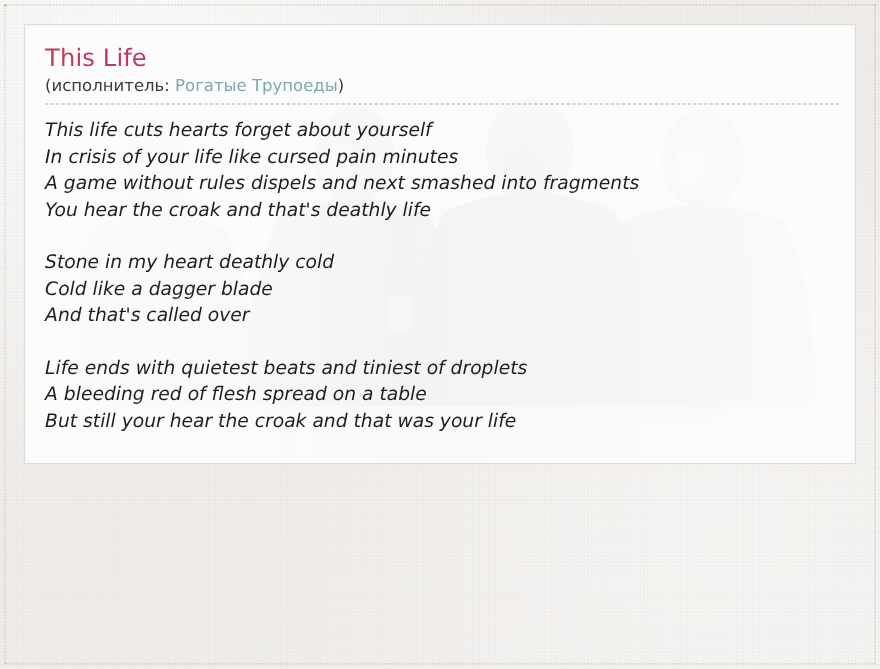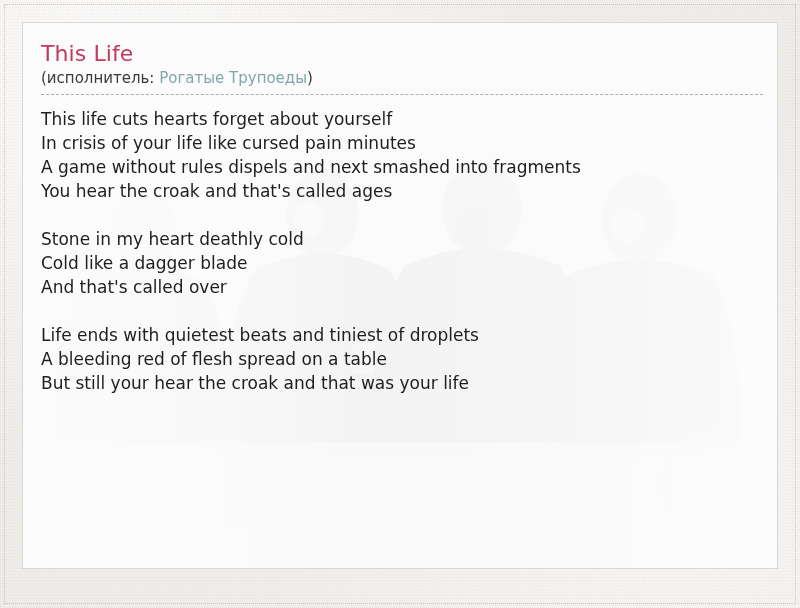--- a/index.html
+++ b/index.html
@@ -43,21 +43,21 @@
     border: 1px dotted rgba(150,142,136,0.45);
     pointer-events: none;
   }
 
   
   .card {
     position: absolute;
     left: 22px;
     top: 22px;
     width: 756px;
-    height: 547px;
+    height: 400px;
     border: 1px solid #d9d6d3;
     background: #fcfbfb;
     box-sizing: border-box;
     overflow: hidden;
   }
 
   
   .card-photo {
     position: absolute;
     inset: 0;
@@ -112,20 +112,21 @@
   }
 
   .lyrics {
     font-size: 17px;
     line-height: 24px;
     color: #1e1e1e;
     margin-top: 6px;
   }
   .stanza {
     margin: 0 0 24px 0;
+    font-style: italic;
   }
   .stanza:last-child {
     margin-bottom: 0;
   }
   .lyric-line {
     white-space: pre;
   }
 </style>
 </head>
 <body>
@@ -172,21 +173,21 @@
     <h1 class="song-title">This Life</h1>
 
     <div class="artist-line"><span>(исполнитель: </span><a class="artist-link" href="#">Рогатые Трупоеды</a><span>)</span></div>
 
     <div class="lyrics">
 
       <div class="stanza">
         <div class="lyric-line">This life cuts hearts forget about yourself</div>
         <div class="lyric-line">In crisis of your life like cursed pain minutes</div>
         <div class="lyric-line">A game without rules dispels and next smashed into fragments</div>
-        <div class="lyric-line">You hear the croak and that's called ages</div>
+        <div class="lyric-line">You hear the croak and that's deathly life</div>
       </div>
 
       <div class="stanza">
         <div class="lyric-line">Stone in my heart deathly cold</div>
         <div class="lyric-line">Cold like a dagger blade</div>
         <div class="lyric-line">And that's called over</div>
       </div>
 
       <div class="stanza">
         <div class="lyric-line">Life ends with quietest beats and tiniest of droplets</div>

